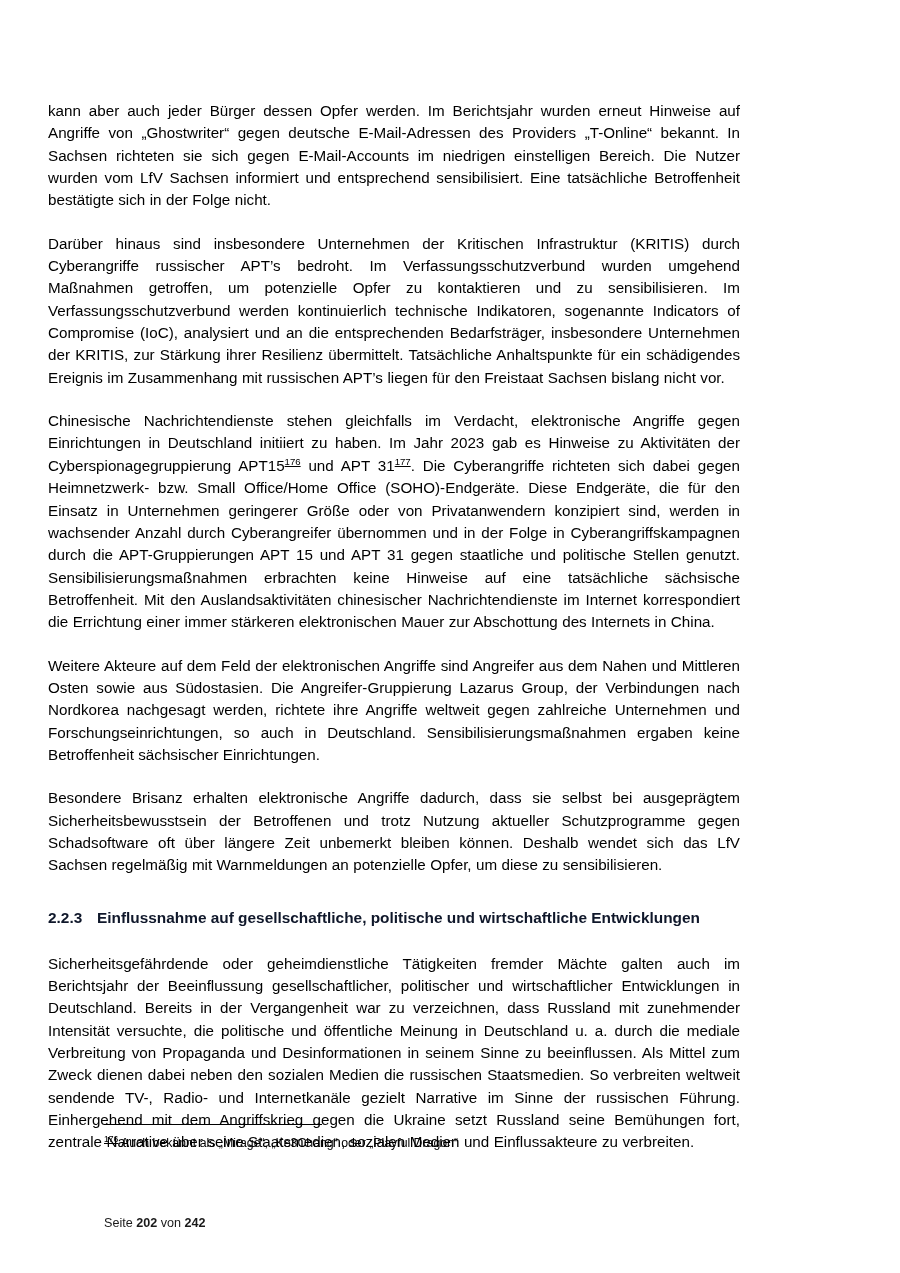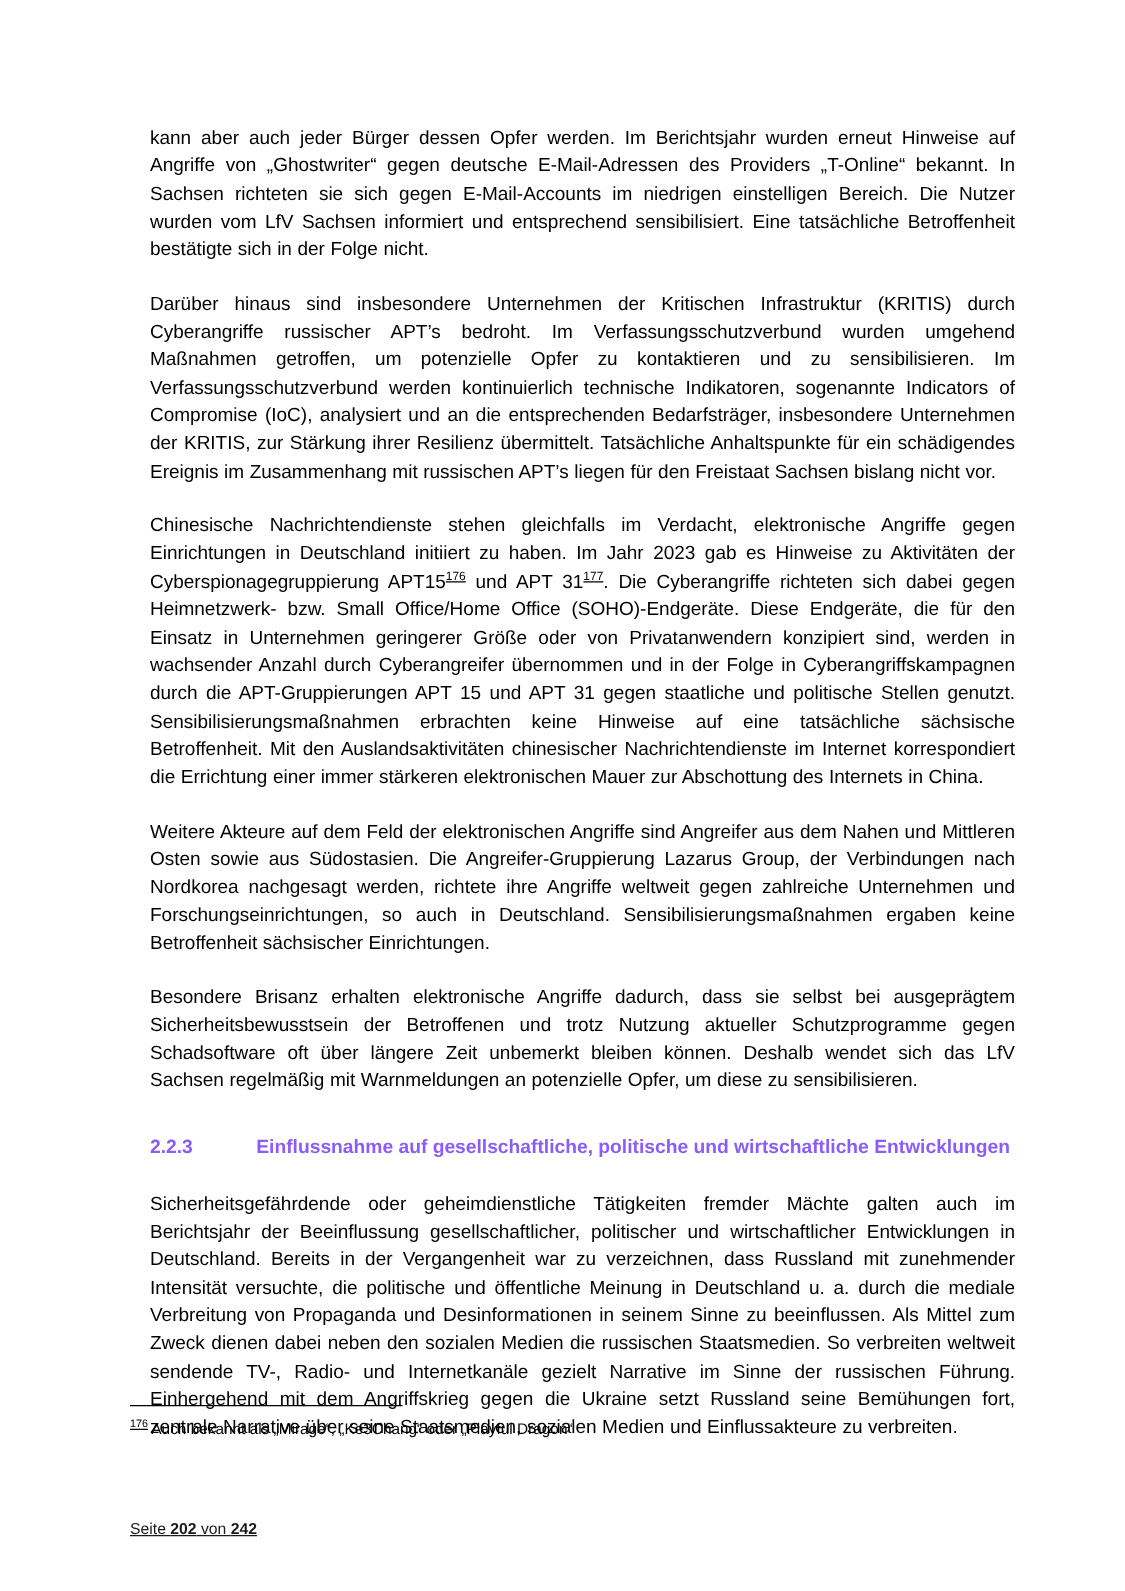--- a/index.html
+++ b/index.html
@@ -14,21 +14,21 @@
     color: #000000;
     position: relative;
     overflow: hidden;
   }
   .page {
     position: absolute;
     left: 0; top: 0;
     width: 900px;
     height: 1273px;
     box-sizing: border-box;
-    padding: 100px 104px 0 120px;
+    padding: 100px 104px 0 48px;
   }
   .content {
     width: 692px;
   }
   p.body-par {
     font-size: 15.2px;
     line-height: 1.47;
     text-align: justify;
     margin: 0 0 21px 0;
     hyphens: none;
@@ -38,26 +38,25 @@
     margin-bottom: 0;
   }
   sup {
     font-size: 9.6px;
     vertical-align: super;
     line-height: 0;
     text-decoration: underline;
   }
   .heading {
     display: flex;
-    color: #8b5cf6;
+    color: #0f172a;
     font-weight: bold;
     font-size: 15.4px;
     line-height: 1.42;
     margin: 30px 0 24px 0;
-    gap: 36px;
   }
   .heading .num {
     width: 49px;
     flex: 0 0 49px;
   }
   .heading .htext {
     flex: 1 1 auto;
   }
   .footnotes {
     position: absolute;
@@ -78,21 +77,20 @@
   }
   .fn-line sup {
     font-size: 8.6px;
   }
   .footer {
     position: absolute;
     left: 104px;
     top: 1216px;
     font-size: 12.6px;
     color: #1a1a1a;
-    text-decoration: underline;
   }
   .footer b {
     font-weight: bold;
   }
 </style>
 </head>
 <body>
 
 <div class="page">
   <div class="content">

